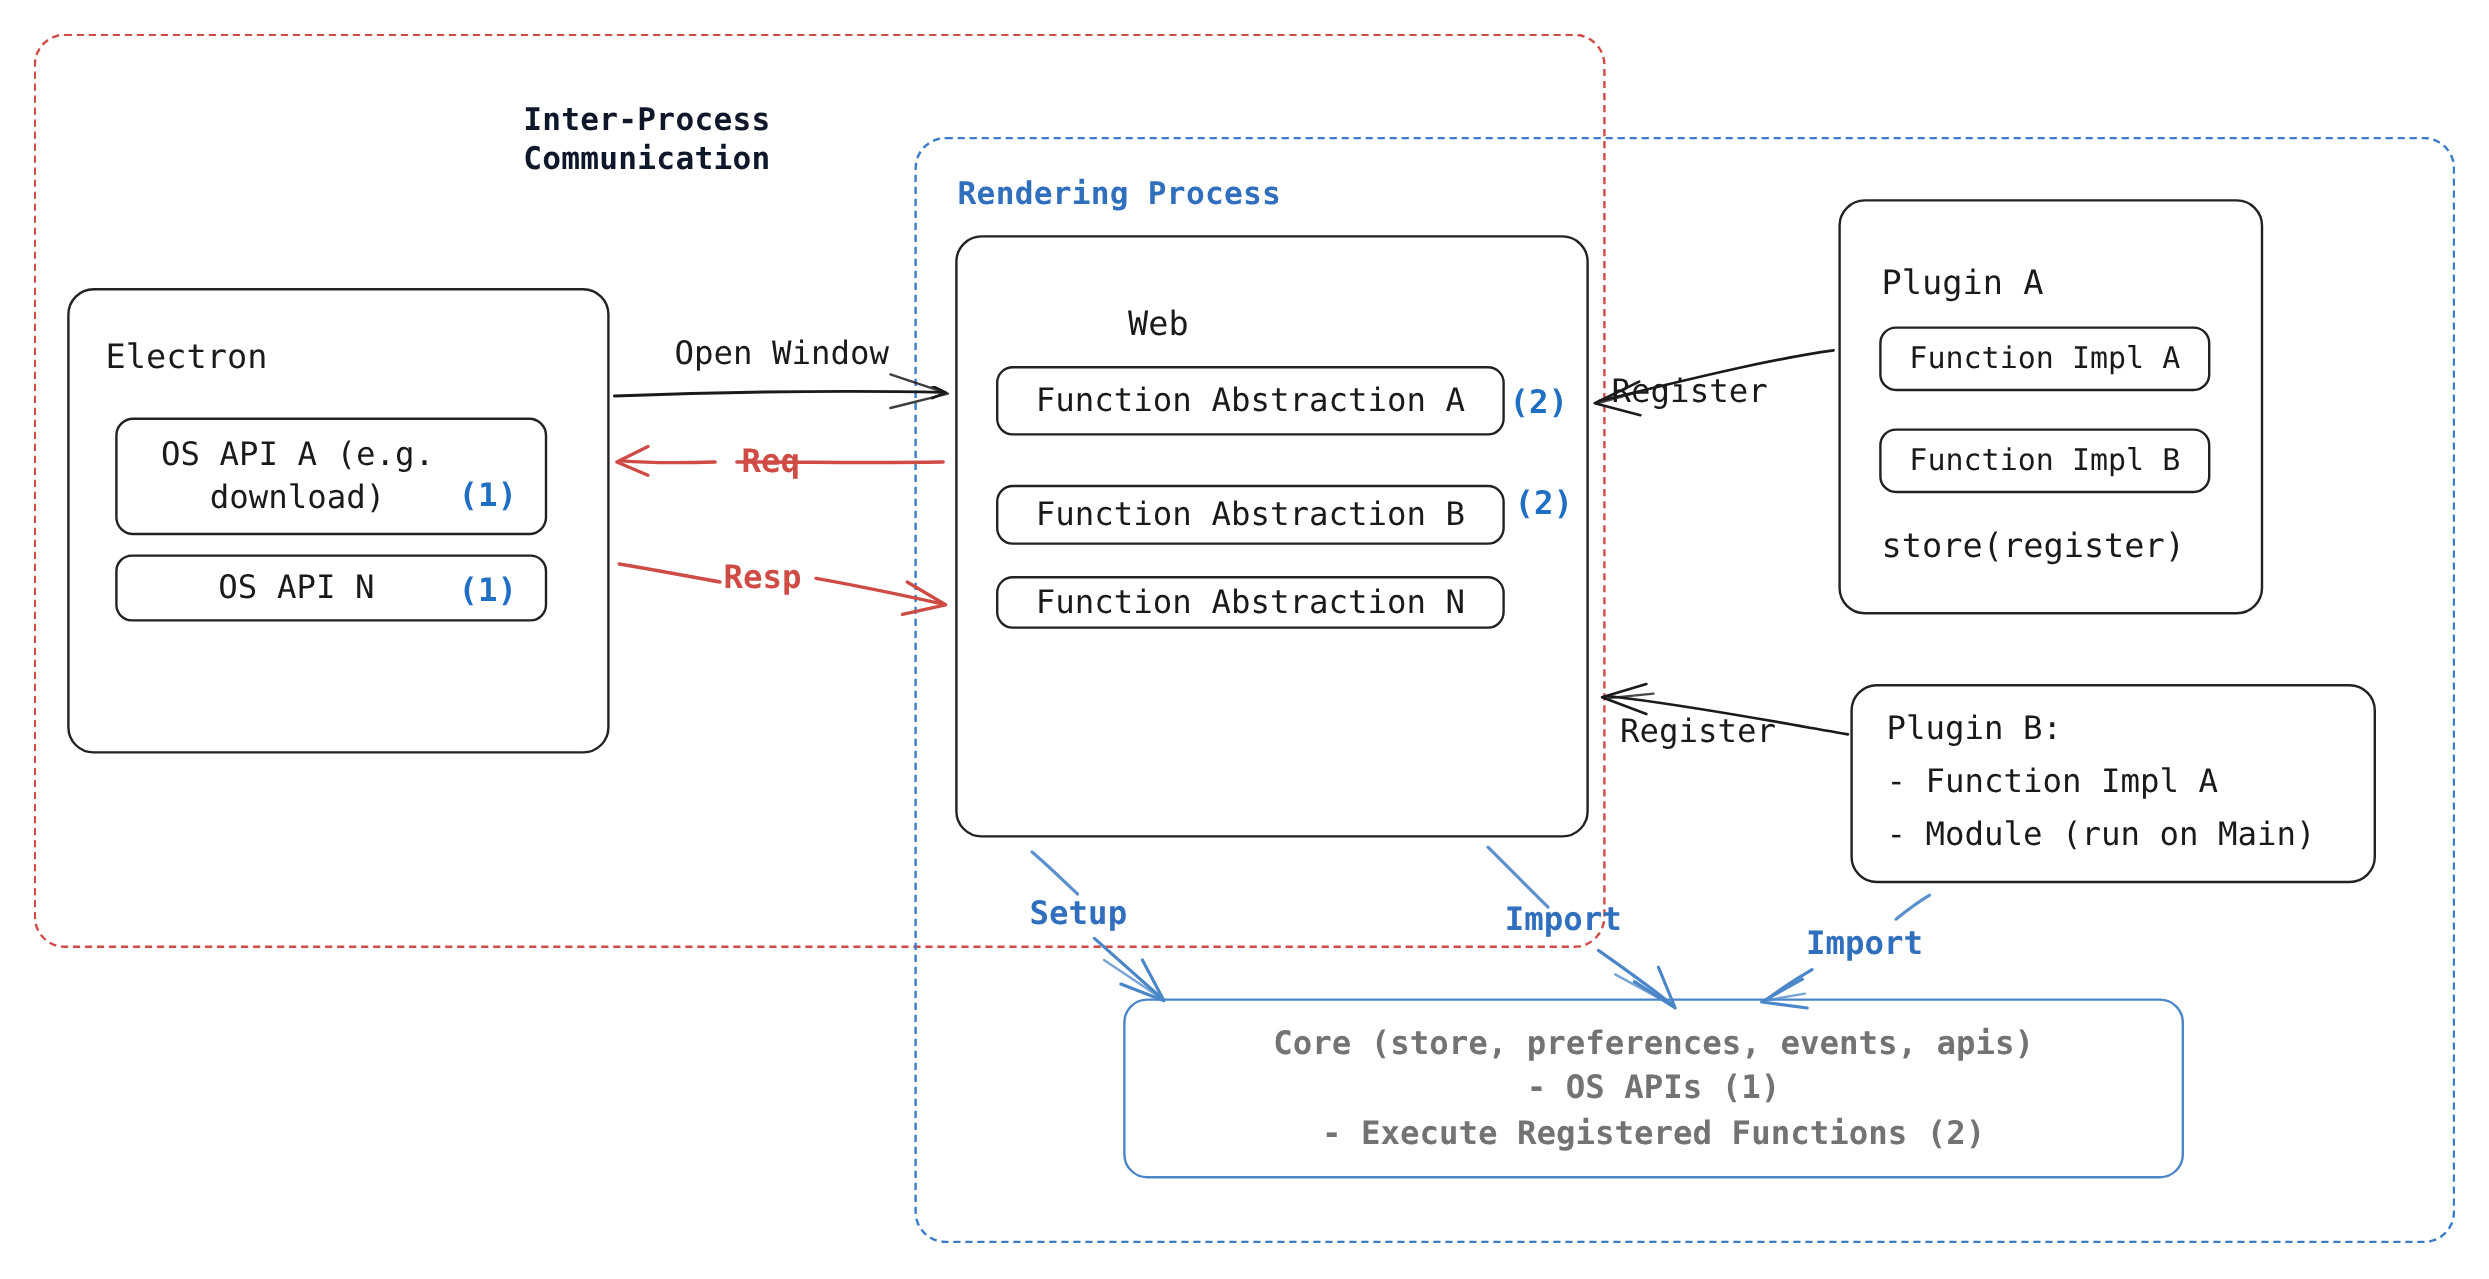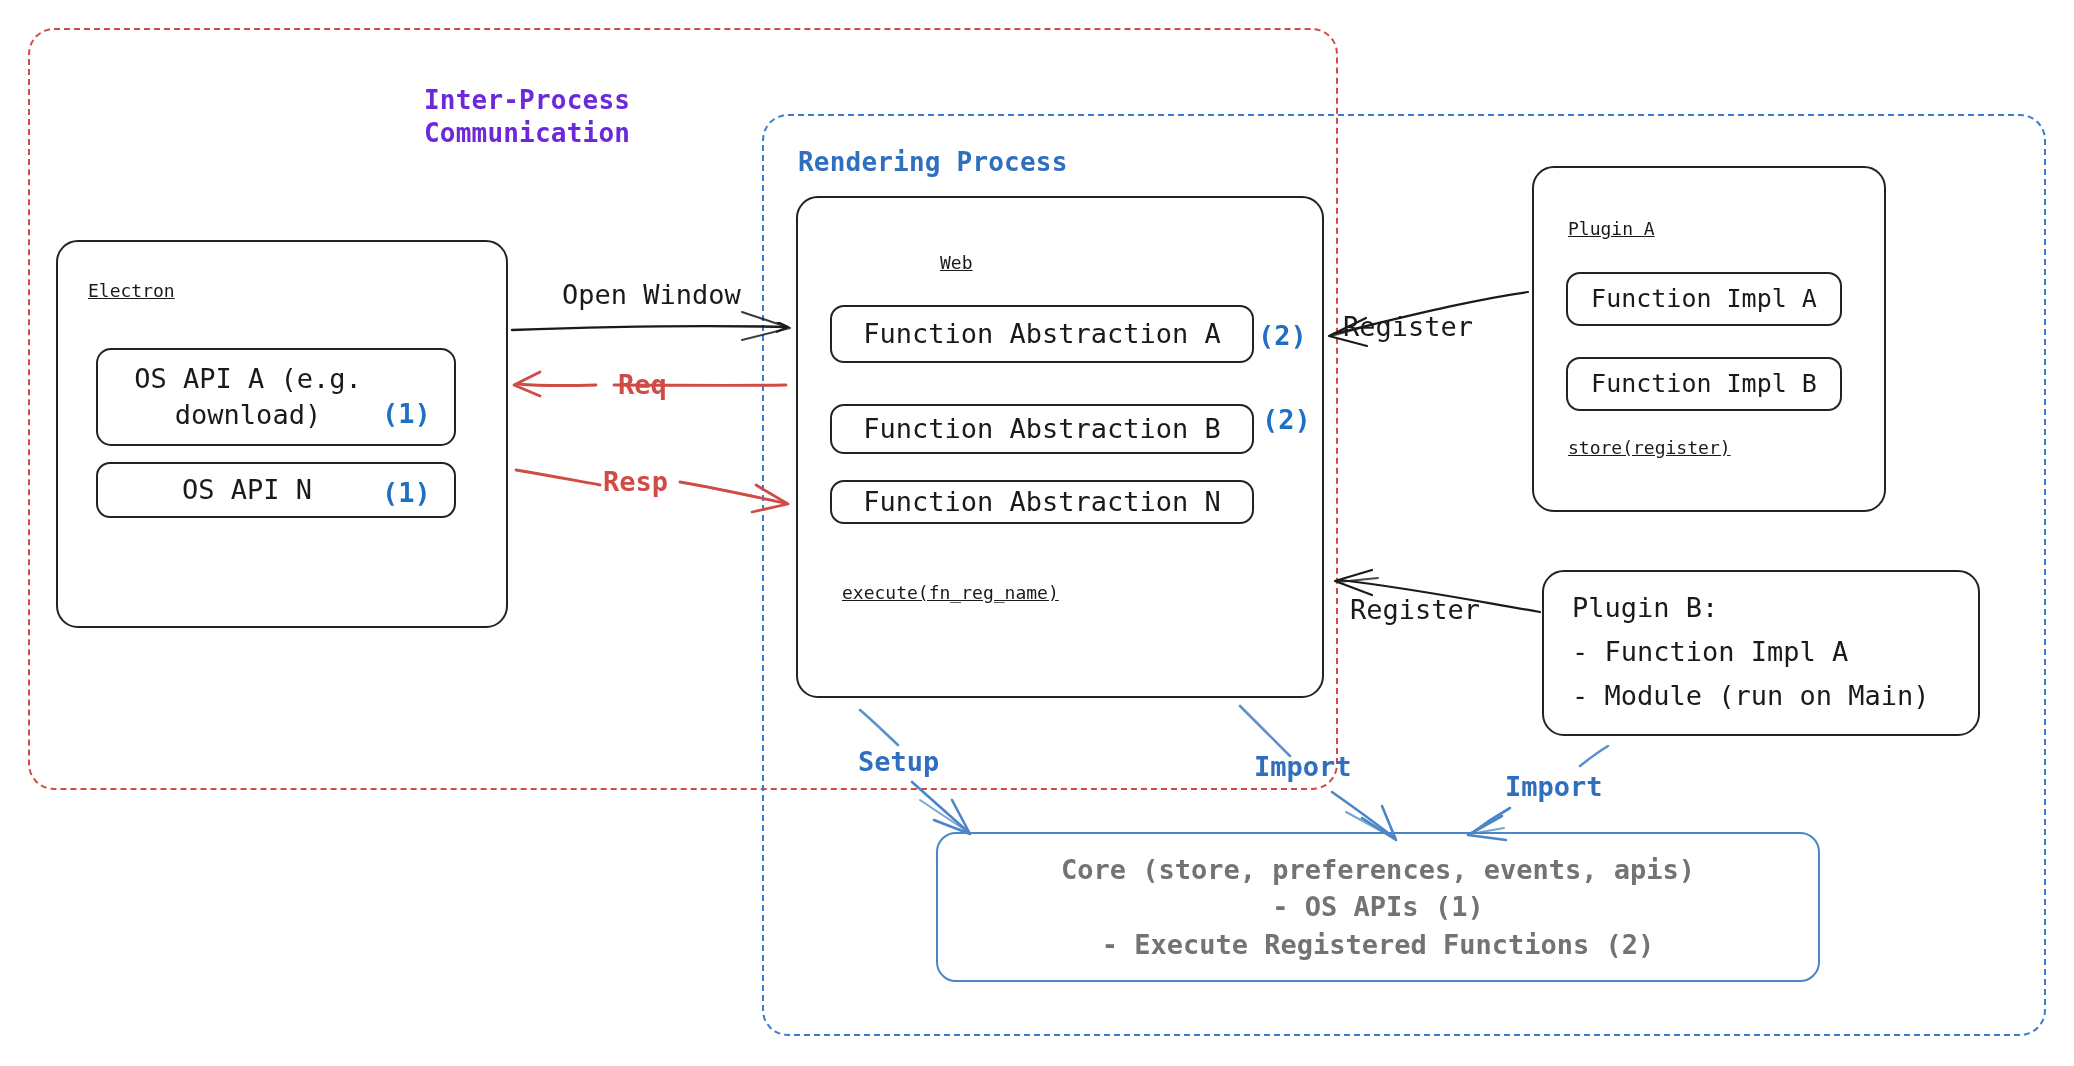--- a/index.html
+++ b/index.html
@@ -15,35 +15,35 @@
   .group{
     position:absolute;box-sizing:border-box;border-radius:26px;background:transparent;
   }
   .group.red{border:2.5px dashed #cf4b45;}
   .group.blue{border:2.5px dashed #3a7cc7;}
 
   .group-label{
     position:absolute;white-space:pre;line-height:1.28;
     font-weight:700;letter-spacing:.2px;
   }
-  .group-label.red{color:#6d28d9;font-size:26px;}
+  .group-label.red{color:#0f172a;font-size:26px;margin-left:12px;}
   .group-label.blue{color:#2f6fbd;font-size:26px;}
 
   
   .box{
     position:absolute;box-sizing:border-box;
     border:2.4px solid #222;border-radius:22px;background:#fff;
   }
   .box.inner{border-width:2px;border-radius:14px;}
   .box.core{
     border:2.6px solid #4a86c8;border-radius:20px;background:#fff;
   }
 
   .box-title{
-    position:absolute;white-space:pre;font-size:18px;color:#1a1a1a;line-height:1.25;text-decoration:underline;
+    position:absolute;white-space:pre;font-size:28px;color:#1a1a1a;line-height:1.25;
   }
   .inner-text{
     position:absolute;left:0;right:0;top:50%;transform:translateY(-50%);
     text-align:center;white-space:pre;font-size:27px;color:#1a1a1a;line-height:1.3;
   }
   .inner-text.two-line{line-height:1.32;}
 
   .badge{
     position:absolute;white-space:pre;font-size:27px;font-weight:700;color:#1f6fc4;
   }
@@ -99,21 +99,20 @@
 
   <div class="box inner" style="left:830px;top:404px;width:424px;height:50px;">
     <div class="inner-text">Function Abstraction B</div>
   </div>
   <div class="badge" style="left:1262px;top:404px;">(2)</div>
 
   <div class="box inner" style="left:830px;top:480px;width:424px;height:44px;">
     <div class="inner-text">Function Abstraction N</div>
   </div>
 
-  <div class="box-title" style="left:842px;top:582px;">execute(fn_reg_name)</div>
 
   <div class="box" style="left:1532px;top:166px;width:354px;height:346px;"></div>
   <div class="box-title" style="left:1568px;top:218px;">Plugin A</div>
 
   <div class="box inner" style="left:1566px;top:272px;width:276px;height:54px;">
     <div class="inner-text" style="font-size:25px;">Function Impl A</div>
   </div>
 
   <div class="box inner" style="left:1566px;top:357px;width:276px;height:54px;">
     <div class="inner-text" style="font-size:25px;">Function Impl B</div>

